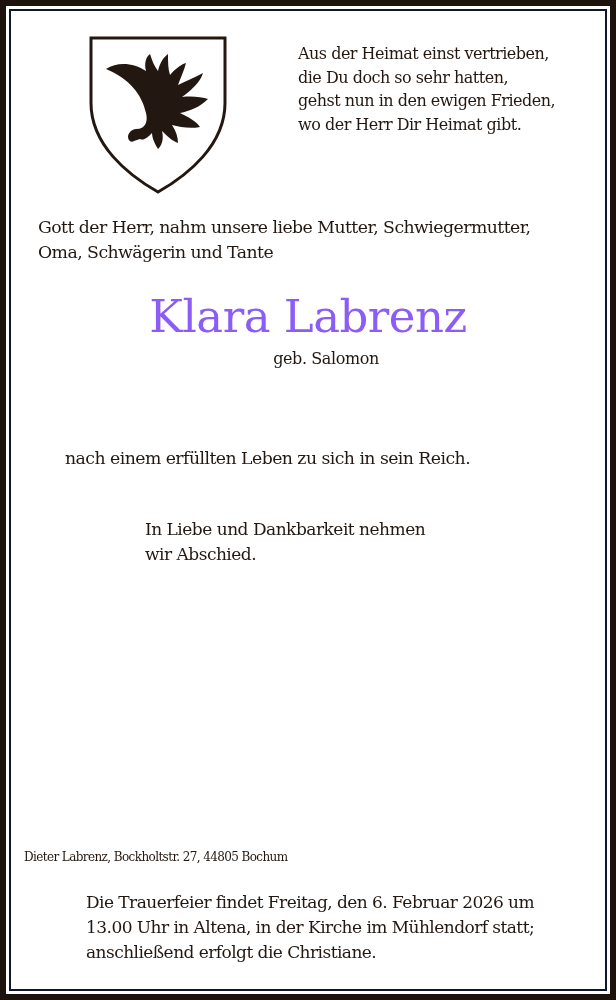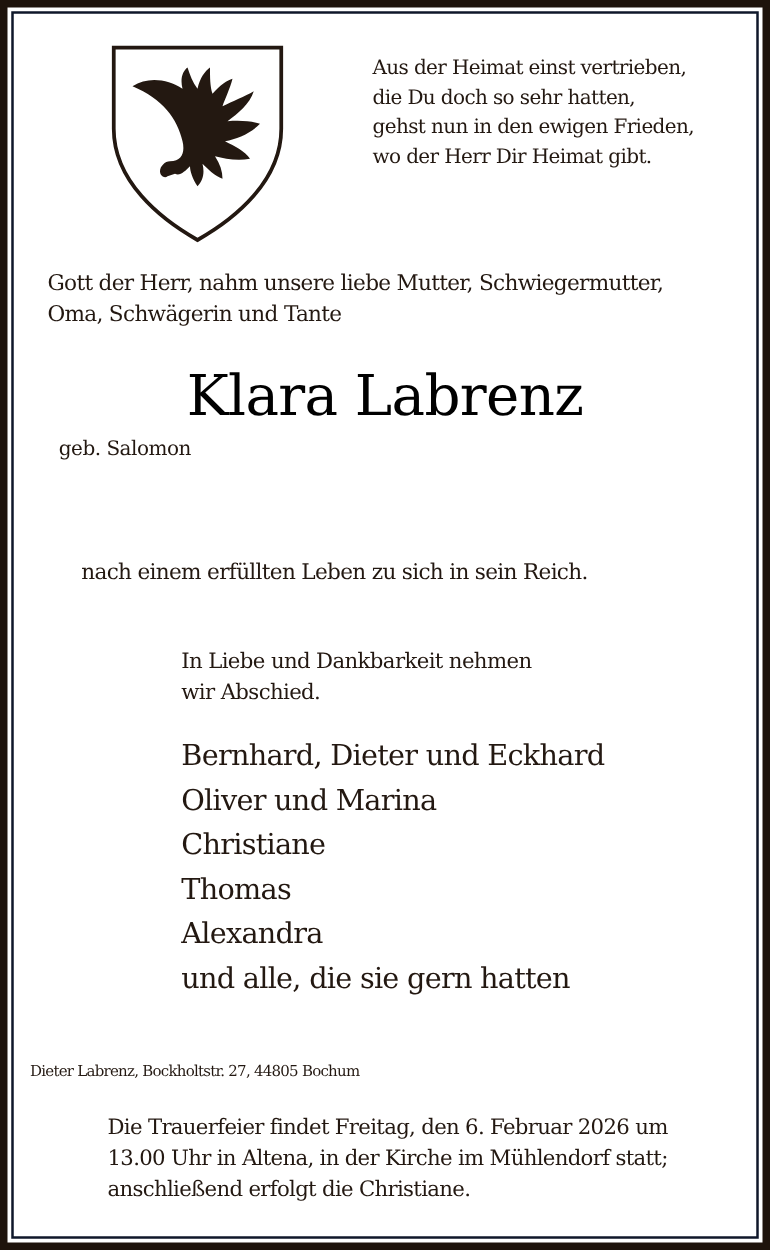--- a/index.html
+++ b/index.html
@@ -23,24 +23,24 @@
   .verse {
     left: 287px; top: 31px; font-size: 16px; line-height: 23.5px;
     letter-spacing: -0.5px;
   }
   .verse div { height: 23.5px; }
   .intro {
     left: 27px; top: 204px; font-size: 17.3px; line-height: 25px; letter-spacing: -0.55px;
   }
   .name {
     left: 0; right: 0; top: 278px; text-align: center;
-    font-size: 45px; line-height: 56px; letter-spacing: -0.5px; color: #000000;
+    font-size: 45px; line-height: 56px; letter-spacing: -0.5px; color: #8b5cf6;
   }
   .maiden {
-    left: 0; right: 0; top: 337px; text-align: left;
+    left: 0; right: 0; top: 337px; text-align: center;
     font-size: 16px; line-height: 22px; letter-spacing: -0.4px; padding-left: 36px;
   }
   .dates {
     left: 0; right: 0; top: 363px; text-align: center;
     font-size: 16.5px; line-height: 24px; letter-spacing: -0.6px;
   }
   .dates span.gap { display: inline-block; width: 34px; }
   .reich {
     left: 27px; top: 435px; font-size: 17.3px; line-height: 25px; letter-spacing: -0.55px; margin-left: 27px;
   }
@@ -108,28 +108,20 @@
     <div class="abs name">Klara Labrenz</div>
     <div class="abs maiden">geb. Salomon</div>
 
     <div class="abs reich">nach einem erfüllten Leben zu sich in sein Reich.</div>
 
     <div class="abs farewell">
       <div>In Liebe und Dankbarkeit nehmen</div>
       <div>wir Abschied.</div>
     </div>
 
-    <div class="abs mourners">
-      <div>Bernhard, Dieter und Eckhard</div>
-      <div>Oliver und Marina</div>
-      <div>Christiane</div>
-      <div>Thomas</div>
-      <div>Alexandra</div>
-      <div>und alle, die sie gern hatten</div>
-    </div>
 
     <div class="abs address">Dieter Labrenz, Bockholtstr. 27, 44805 Bochum</div>
 
     <div class="abs service">
       <div>Die Trauerfeier findet Freitag, den 6. Februar 2026 um</div>
       <div>13.00 Uhr in Altena, in der Kirche im Mühlendorf statt;</div>
       <div>anschließend erfolgt die Christiane.</div>
     </div>
 
   </div>

